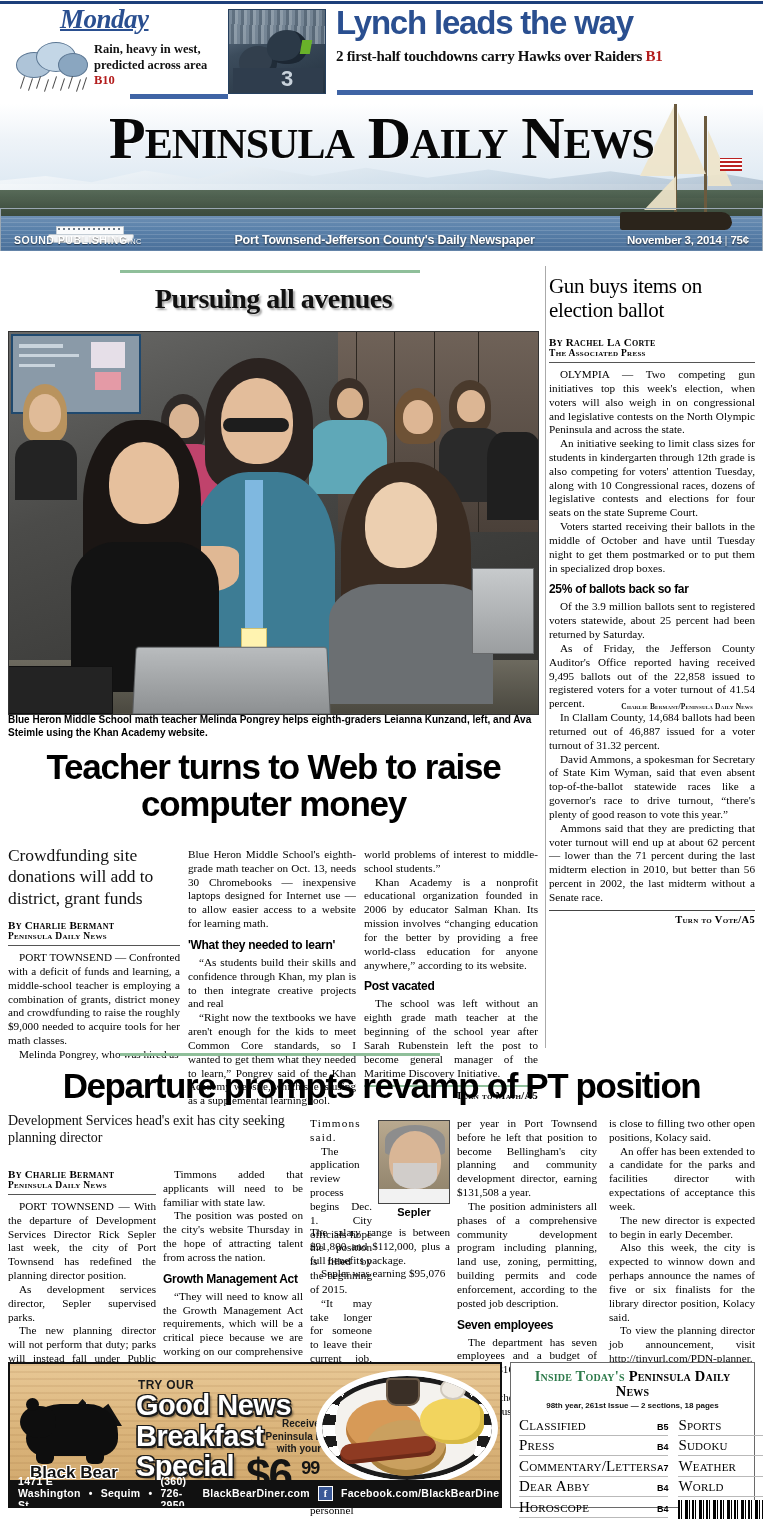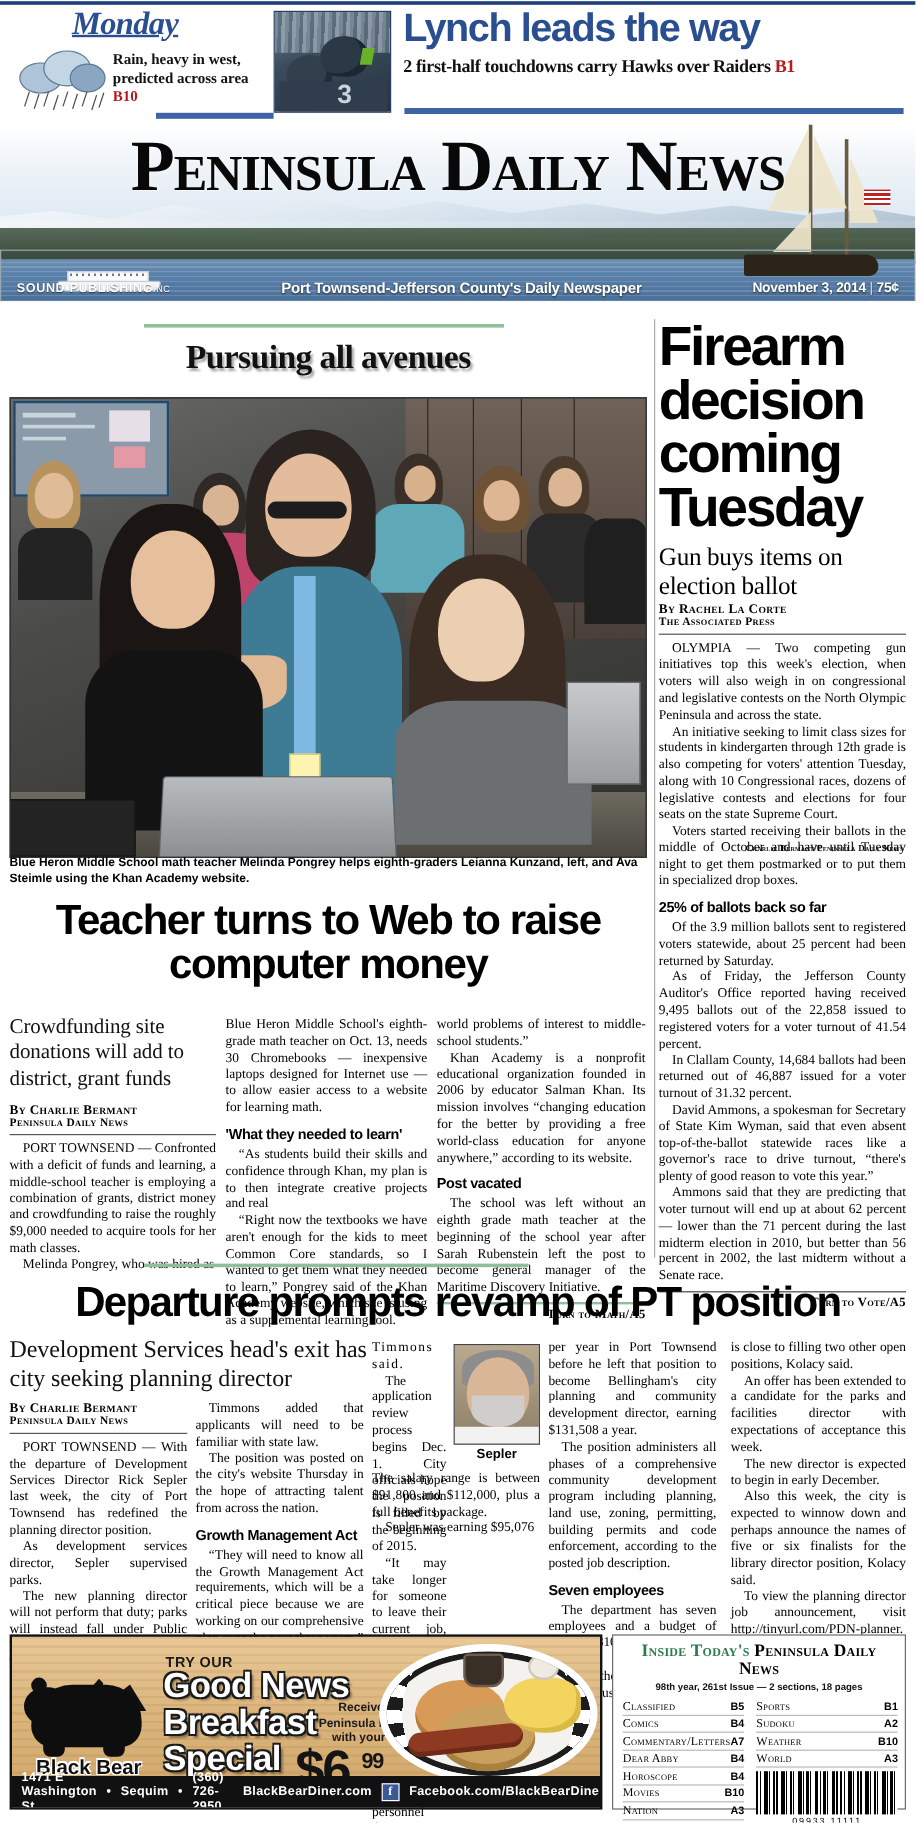--- a/index.html
+++ b/index.html
@@ -346,21 +346,21 @@
   .inside-sub {
     text-align:center; font-family:"Liberation Sans", sans-serif; font-weight:bold;
     font-size:8px; margin-top:3px; color:#111;
   }
   .idx-wrap { display:flex; gap:10px; margin-top:5px; }
   .idx-col { flex:1; }
   .idx-row {
     display:flex; justify-content:space-between; align-items:baseline;
     border-bottom:1px solid #b9b9b9; padding:1.5px 0 1px 0;
   }
-  .idx-name { font-family:"Liberation Serif", serif; font-size:10px; font-variant:small-caps; letter-spacing:0.2px; }
+  .idx-name { font-family:"Liberation Serif", serif; font-size:15px; font-variant:small-caps; letter-spacing:0.2px; }
   .idx-pg { font-family:"Liberation Sans", sans-serif; font-weight:bold; font-size:9px; }
   .barcode { margin-top:3px; height:48px; display:flex; flex-direction:column; align-items:center; }
   .bars { width:118px; height:36px;
     background: repeating-linear-gradient(90deg,
       #000 0 2px, #fff 2px 3px, #000 3px 4px, #fff 4px 7px,
       #000 7px 10px, #fff 10px 11px, #000 11px 12px, #fff 12px 14px);
   }
   .bar-num { font-family:"Liberation Sans", sans-serif; font-size:7.5px; letter-spacing:1.5px; margin-top:1px; }
 </style>
 </head>
@@ -550,23 +550,22 @@
     </div>
     <div class="subhead">Post vacated</div>
     <div class="bodytxt">
       <p>The school was left without an eighth grade math teacher at the beginning of the school year after Sarah Rubenstein left the post to become general manager of the Maritime Discovery Initiative.</p>
     </div>
     <div class="jump-rule"></div>
     <div class="jumpline">Turn to Math/A5</div>
   </div>
 
   <div class="right-col">
-    <div class="fire-head">Firearm decision coming Tuesday</div>
     <div class="fire-deck">Gun buys items on election ballot</div>
-    <div class="byline" style="margin-top:2px;">By Rachel La Corte</div>
+    <div class="byline" style="margin-top:14px;">By Rachel La Corte</div>
     <div class="byline2">The Associated Press</div>
     <div class="hr-thin"></div>
     <div class="bodytxt">
       <p>OLYMPIA — Two competing gun initiatives top this week's election, when voters will also weigh in on congressional and legislative contests on the North Olympic Peninsula and across the state.</p>
       <p>An initiative seeking to limit class sizes for students in kindergarten through 12th grade is also competing for voters' attention Tuesday, along with 10 Congressional races, dozens of legislative contests and elections for four seats on the state Supreme Court.</p>
       <p>Voters started receiving their ballots in the middle of October and have until Tuesday night to get them postmarked or to put them in specialized drop boxes.</p>
     </div>
     <div class="subhead">25% of ballots back so far</div>
     <div class="bodytxt">
       <p>Of the 3.9 million ballots sent to registered voters statewide, about 25 percent had been returned by Saturday.</p>
@@ -576,21 +575,21 @@
       <p>Ammons said that they are predicting that voter turnout will end up at about 62 percent — lower than the 71 percent during the last midterm election in 2010, but better than 56 percent in 2002, the last midterm without a Senate race.</p>
     </div>
     <div class="jump-rule" style="border-top:1px solid #444;"></div>
     <div class="jumpline">Turn to Vote/A5</div>
   </div>
 
   <div class="dep-rule"></div>
   <div class="dep-head">Departure prompts revamp of PT position</div>
 
   <div style="position:absolute; left:8px; top:1113px; width:148px;">
-    <div class="deck" style="font-size:20px; line-height:1.2; width:300px;">Development Services head's exit has city seeking planning director</div>
+    <div class="deck" style="font-size:14px; line-height:1.2; width:300px;">Development Services head's exit has city seeking planning director</div>
   </div>
 
   <div style="position:absolute; left:8px; top:1168px; width:148px;">
     <div class="byline" style="margin-top:0;">By Charlie Bermant</div>
     <div class="byline2">Peninsula Daily News</div>
     <div class="hr-thin"></div>
     <div class="bodytxt narrow-just">
       <p>PORT TOWNSEND — With the departure of Development Services Director Rick Sepler last week, the city of Port Townsend has redefined the planning director position.</p>
       <p>As development services director, Sepler supervised parks.</p>
       <p>The new planning director will not perform that duty; parks will instead fall under Public Works, said City Manager David Timmons.</p>
@@ -717,21 +716,21 @@
     </div>
     <div class="inside-sub">98th year, 261st Issue — 2 sections, 18 pages</div>
 
     <div class="idx-wrap">
       <div class="idx-col">
         <div class="idx-row">
             <span class="idx-name">Classified</span>
             <span class="idx-pg">B5</span>
           </div>
         <div class="idx-row">
-            <span class="idx-name">Comics</span>
+            <span class="idx-name">Press</span>
             <span class="idx-pg">B4</span>
           </div>
         <div class="idx-row">
             <span class="idx-name">Commentary/Letters</span>
             <span class="idx-pg">A7</span>
           </div>
         <div class="idx-row">
             <span class="idx-name">Dear Abby</span>
             <span class="idx-pg">B4</span>
           </div>

